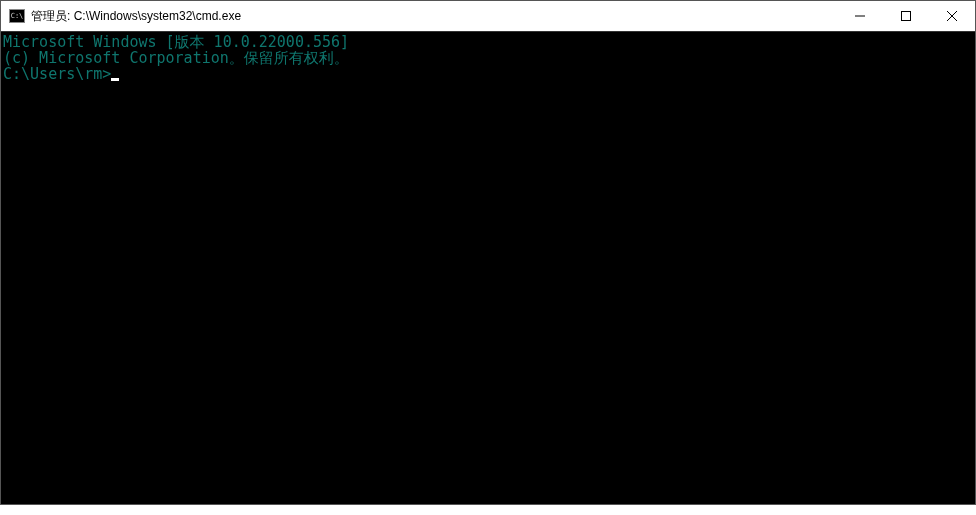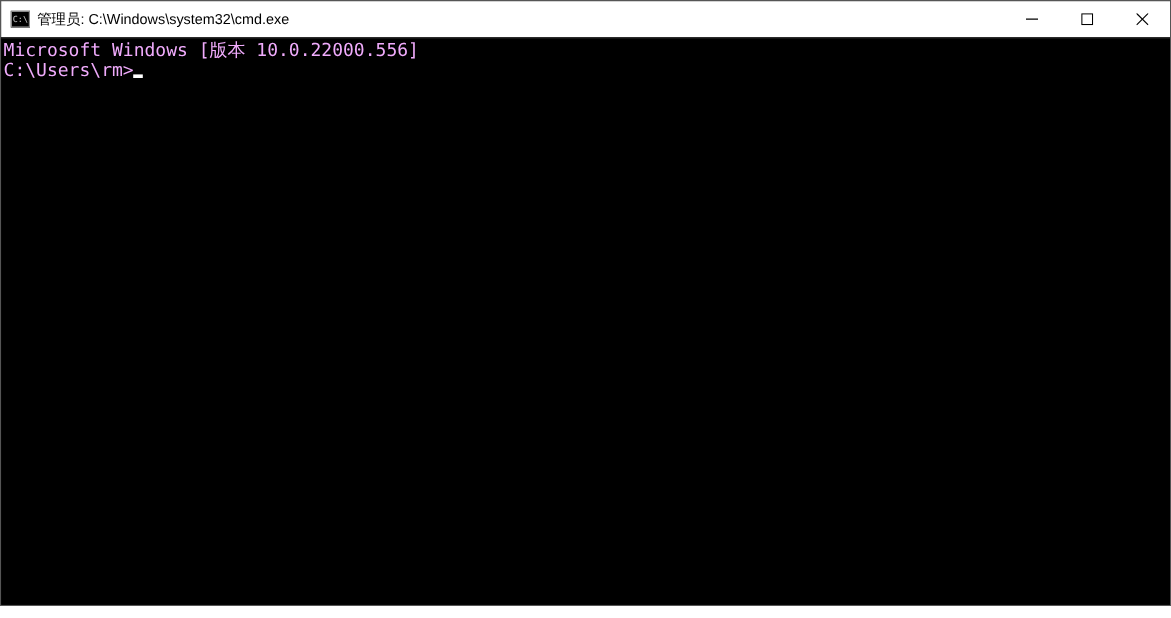--- a/index.html
+++ b/index.html
@@ -83,21 +83,21 @@
       height: 10px;
     }
     
     .terminal {
       flex: 1;
       background: #000000;
       padding: 2px 2px;
       font-family: "NSimSun", "SimSun", "Consolas", monospace;
       font-size: 15px;
       line-height: 16px;
-      color: #f0abfc;
+      color: #0f766e;
       white-space: pre;
       overflow: hidden;
       border-top: 1px solid #333;
     }
     
     .line {
       display: block;
     }
     
     .prompt-line {
@@ -150,19 +150,19 @@
       </div>
       <div class="ctrl-btn close">
         <svg viewBox="0 0 10 10">
           <line x1="0" y1="0" x2="10" y2="10" stroke="currentColor" stroke-width="1"></line>
           <line x1="10" y1="0" x2="0" y2="10" stroke="currentColor" stroke-width="1"></line>
         </svg>
       </div>
     </div>
   </div>
 
-  <div class="terminal"><span class="line">Microsoft Windows [版本 10.0.22000.556]</span><span class="line"></span><span class="prompt-line"><span>C:\Users\rm&gt;</span><span class="cursor"></span></span></div>
+  <div class="terminal"><span class="line">Microsoft Windows [版本 10.0.22000.556]</span><span class="line">(c) Microsoft Corporation。保留所有权利。</span><span class="line"></span><span class="prompt-line"><span>C:\Users\rm&gt;</span><span class="cursor"></span></span></div>
 
 </div>
 
 <div class="footer-strip">
   <span></span>
 </div>
 
 </body></html>

